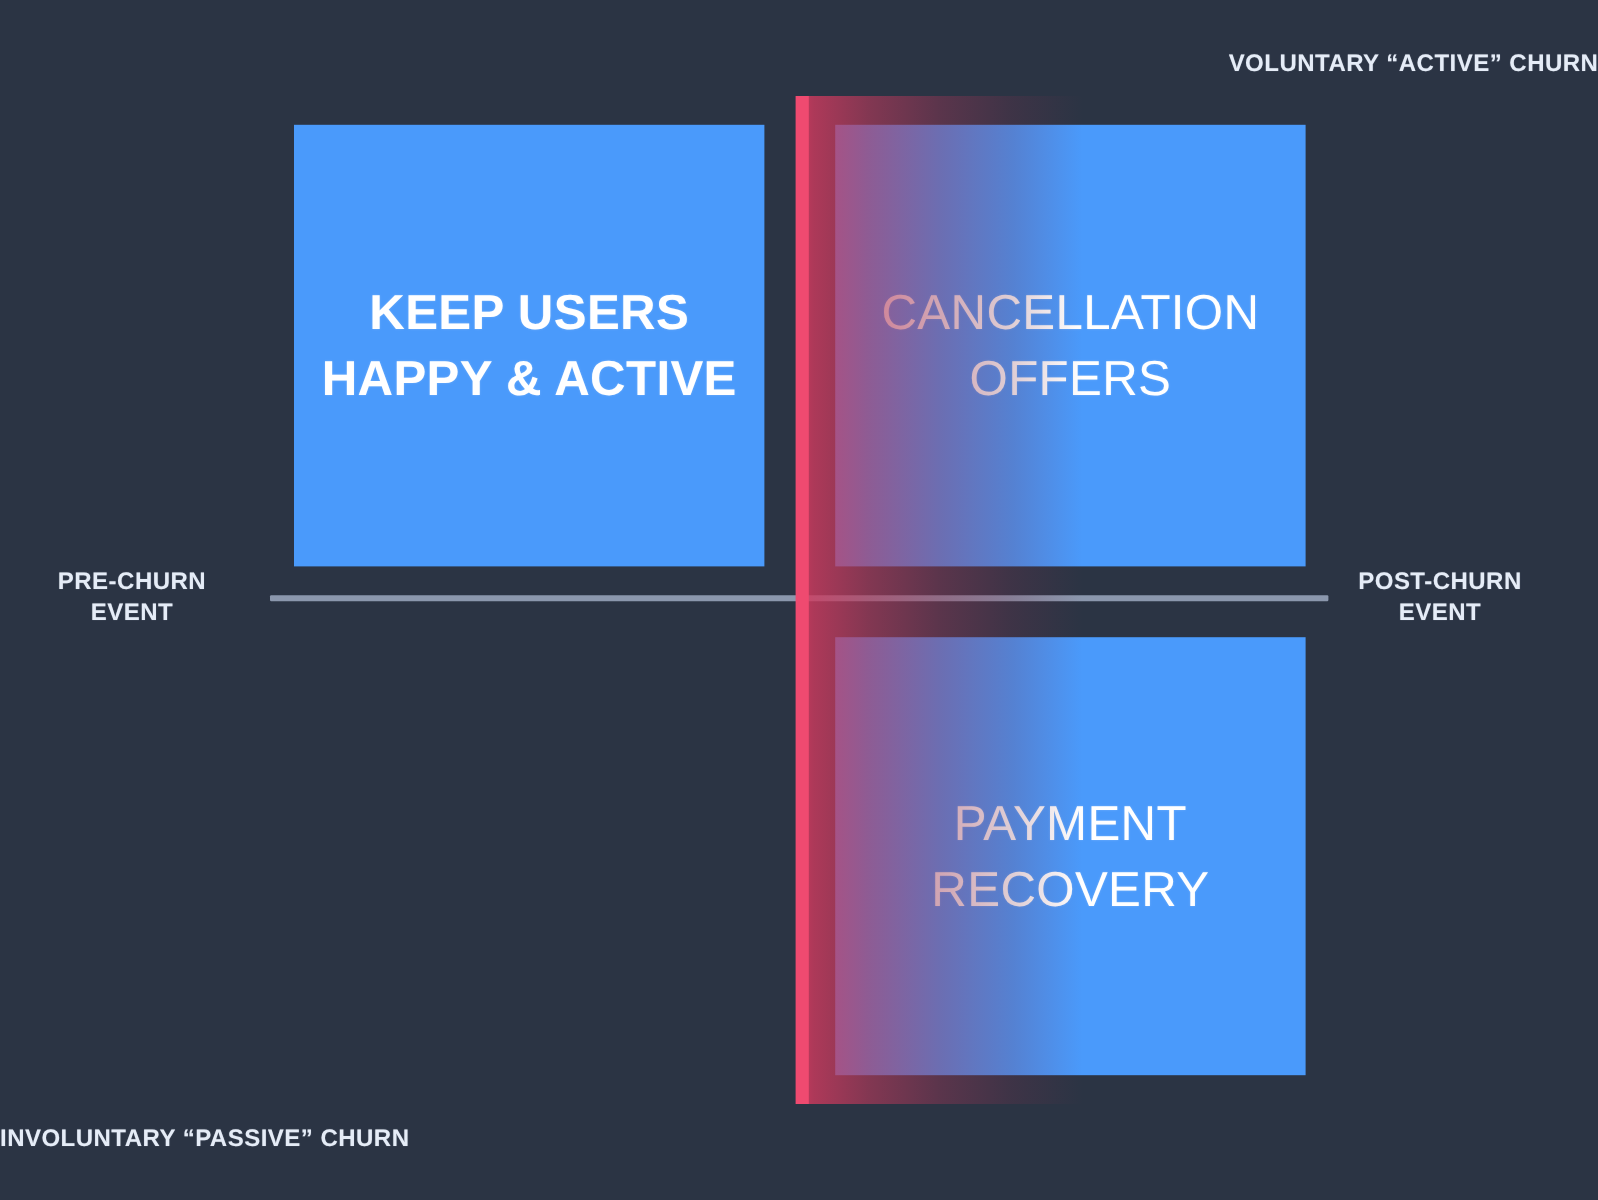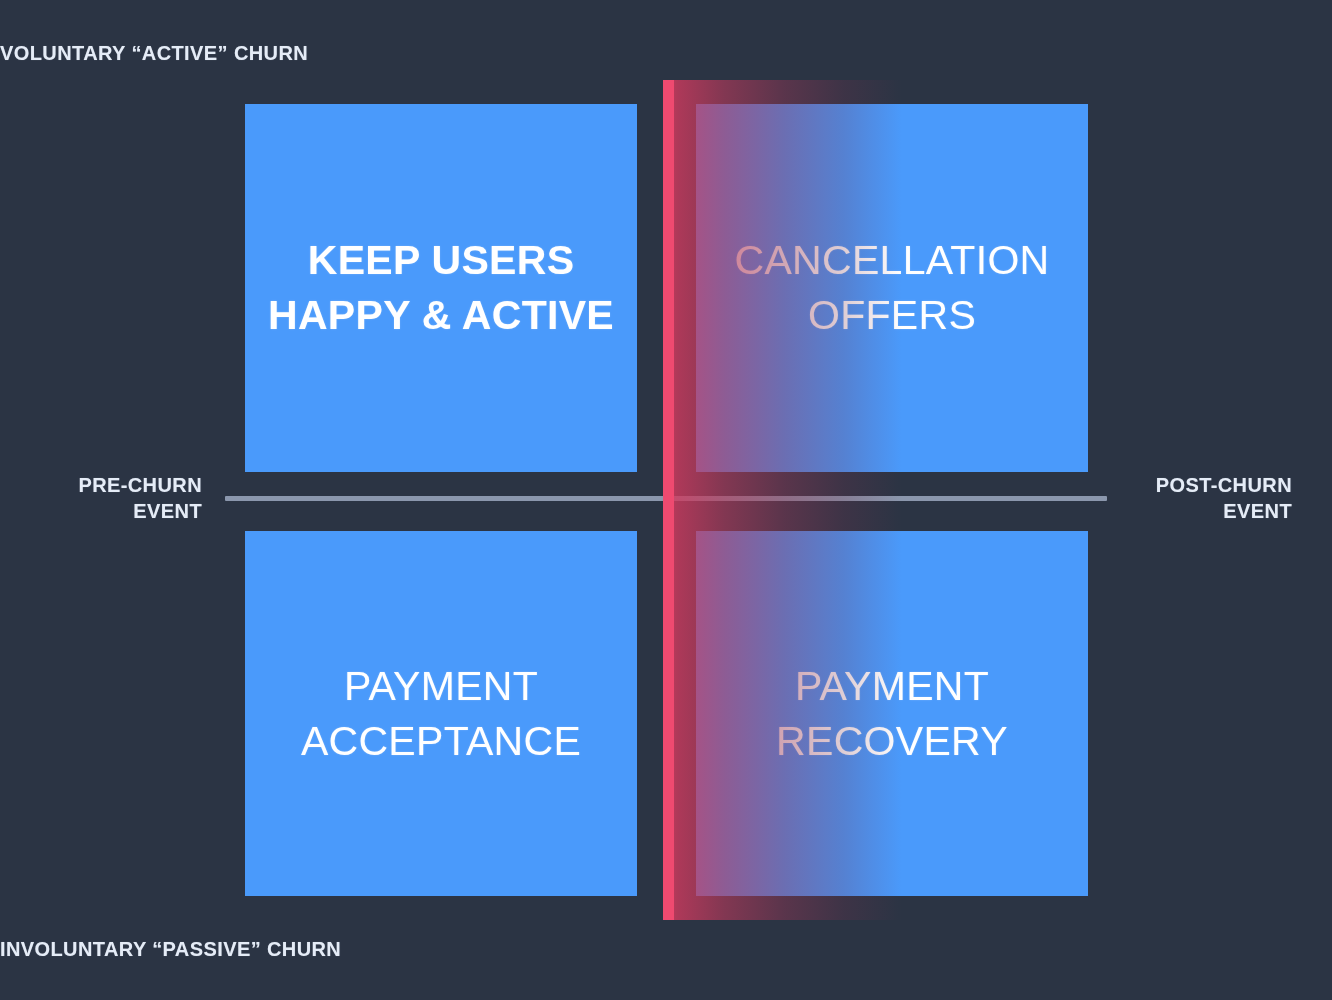--- a/index.html
+++ b/index.html
@@ -21,28 +21,28 @@
   }
 
   
   .axis-label {
     position:absolute;
     color:#e5ecf7;
     font-weight:bold;
     font-size:20px;
     letter-spacing:0.4px;
     line-height:1.32;
-    text-align:right;
+    text-align:center;
     white-space:pre-line;
     text-shadow:0 0 1px rgba(229,236,247,0.35);
   }
 
   #label-top {
     left:0; right:0; top:40px;
-    text-align:left;
+    text-align:right;
   }
   #label-bottom {
     left:0; right:0; top:936px;
     text-align:left;
   }
   #label-left {
     left:18px; top:472px;
     width:184px;
   }
   #label-right {
@@ -131,24 +131,20 @@
   <div id="q-tl" class="quadrant q-bold">
     <div class="q-text">KEEP USERS
 HAPPY &amp; ACTIVE</div>
   </div>
 
   <div id="q-tr" class="quadrant q-med">
     <div class="q-text">CANCELLATION
 OFFERS</div>
   </div>
 
-  <div id="q-bl" class="quadrant q-med">
-    <div class="q-text">PAYMENT
-ACCEPTANCE</div>
-  </div>
 
   <div id="q-br" class="quadrant q-med">
     <div class="q-text">PAYMENT
 RECOVERY</div>
   </div>
 
   <div id="v-axis-glow"></div>
 
   <div id="v-axis-core"></div>
 

